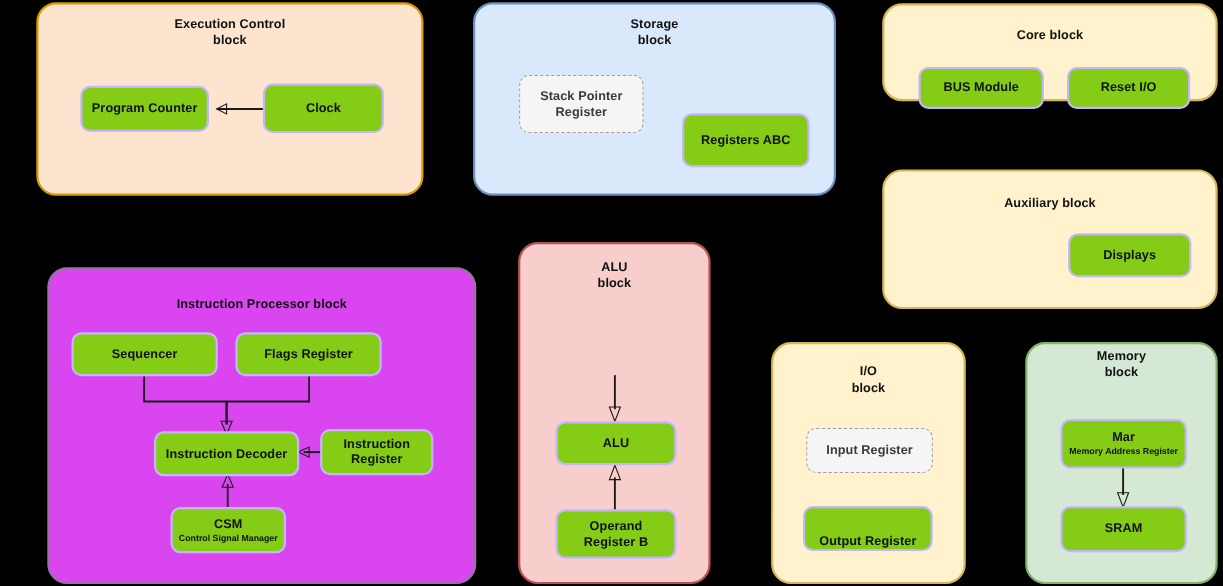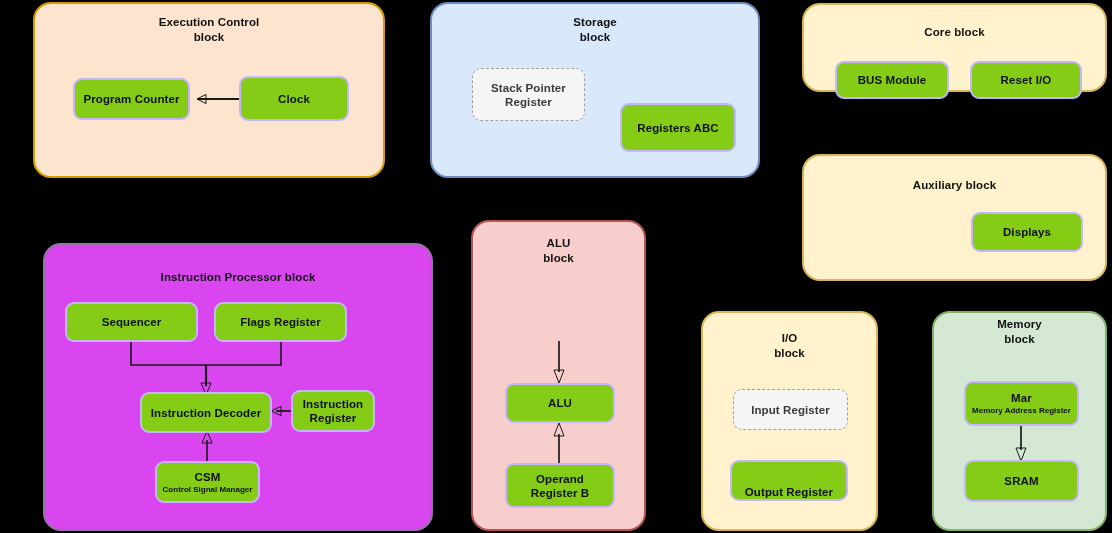--- a/index.html
+++ b/index.html
@@ -143,21 +143,21 @@
   </div>
   <div class="node" style="left:214px; top:302px; width:133px; height:40px;">
     <span>Flags Register</span>
   </div>
   <div class="node" style="left:65px; top:302px; width:133px; height:40px;">
     <span>Sequencer</span>
   </div>
   <div class="node" style="left:140px; top:392px; width:132px; height:41px;">
     <span>Instruction Decoder</span>
   </div>
-  <div class="node" style="left:291px; top:390px; width:84px; height:42px;">
+  <div class="node" style="left:291px; top:390px; width:103px; height:42px;">
     <span>Instruction
 Register</span>
   </div>
   <div class="node" style="left:155px; top:461px; width:105px; height:42px;">
     <span>CSM</span>
     <span class="sub">Control Signal Manager</span>
   </div>
 
   <svg class="conn" style="left:120px; top:338px; width:180px; height:60px;" viewBox="0 0 180 60">
     <polyline points="11,4 11,27 161,27 161,4" stroke-width="1.6"></polyline>

